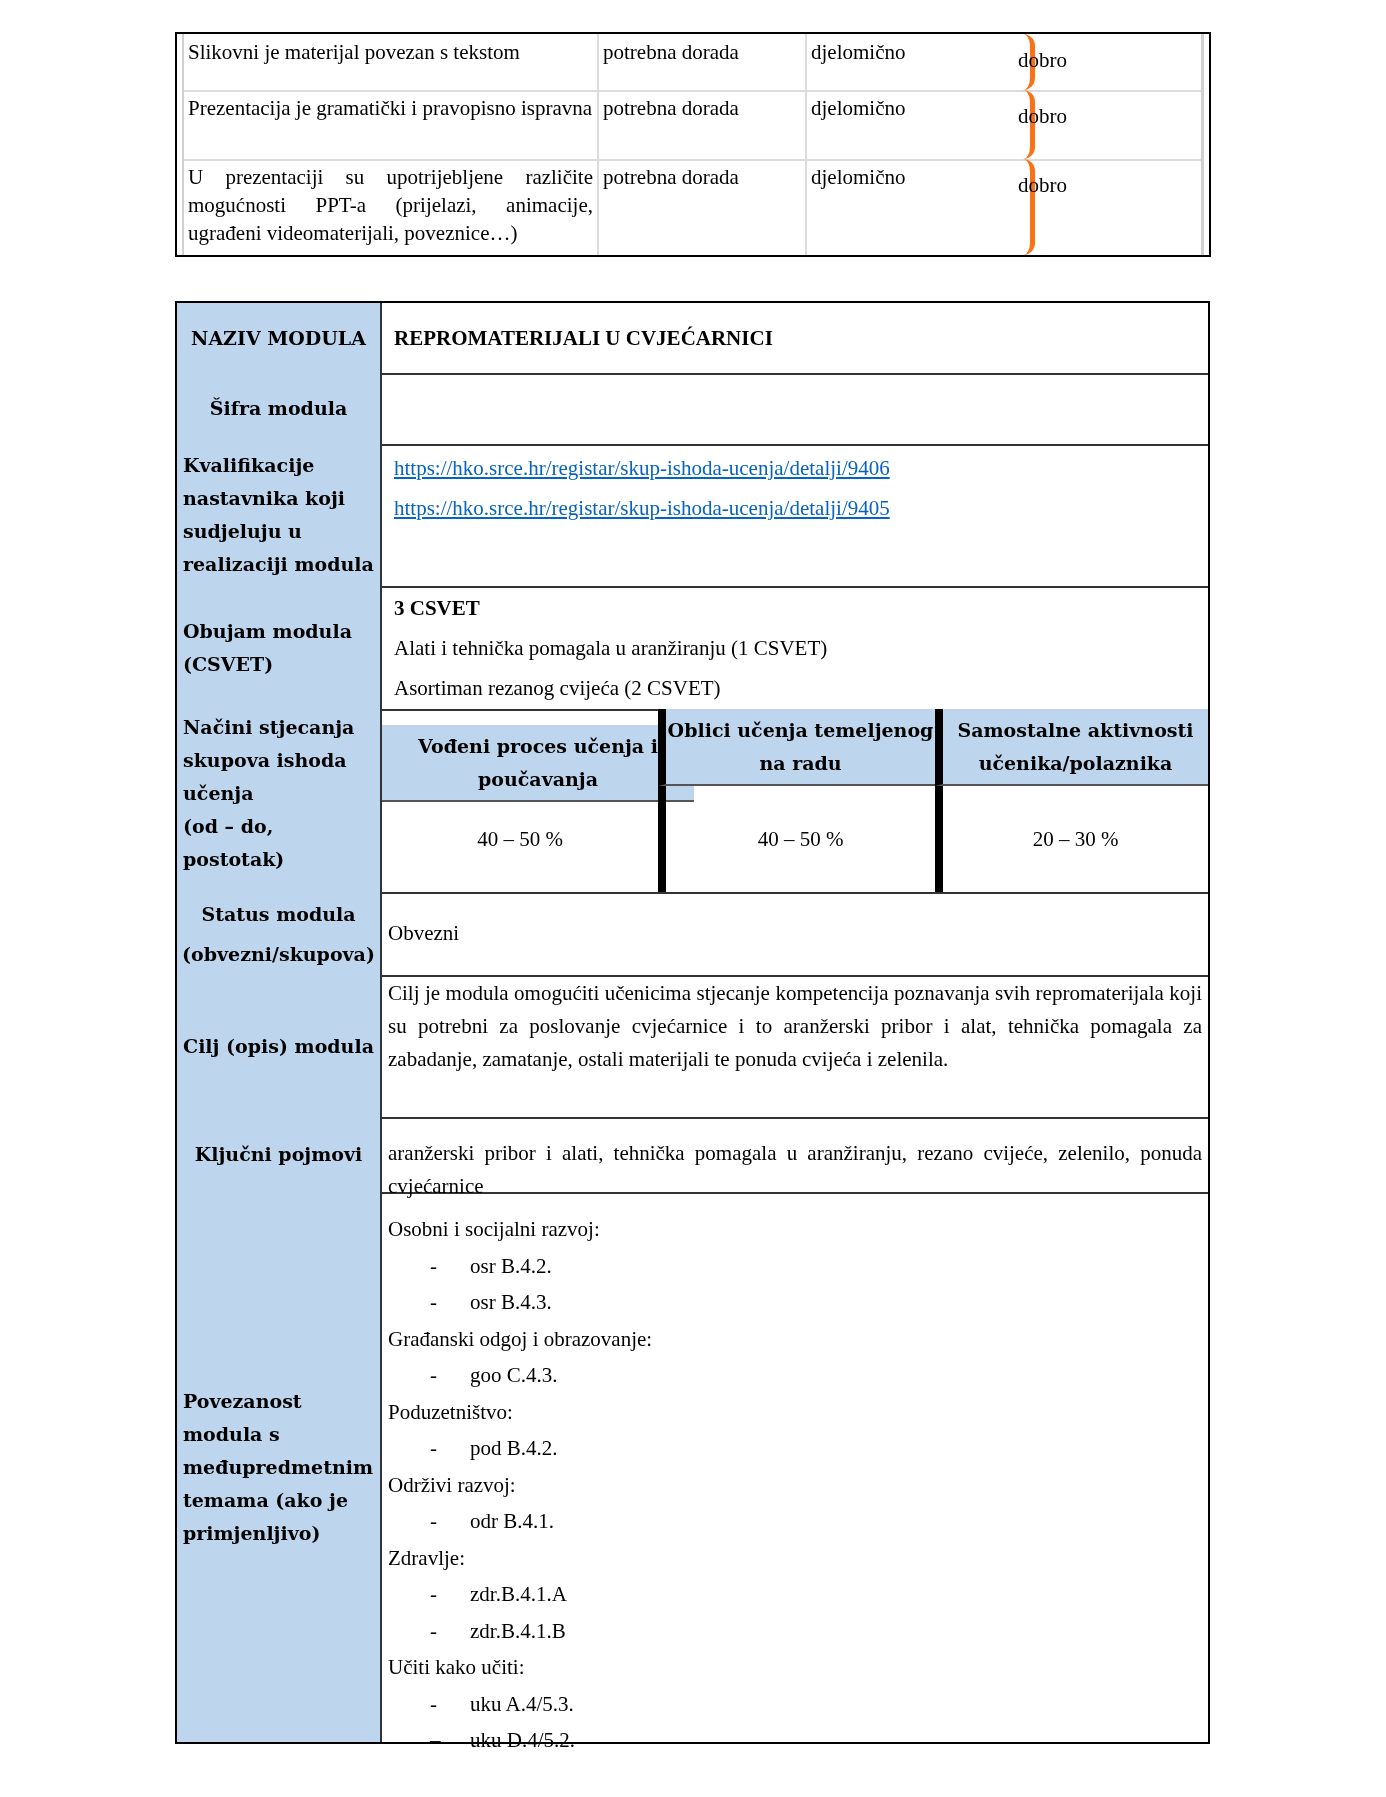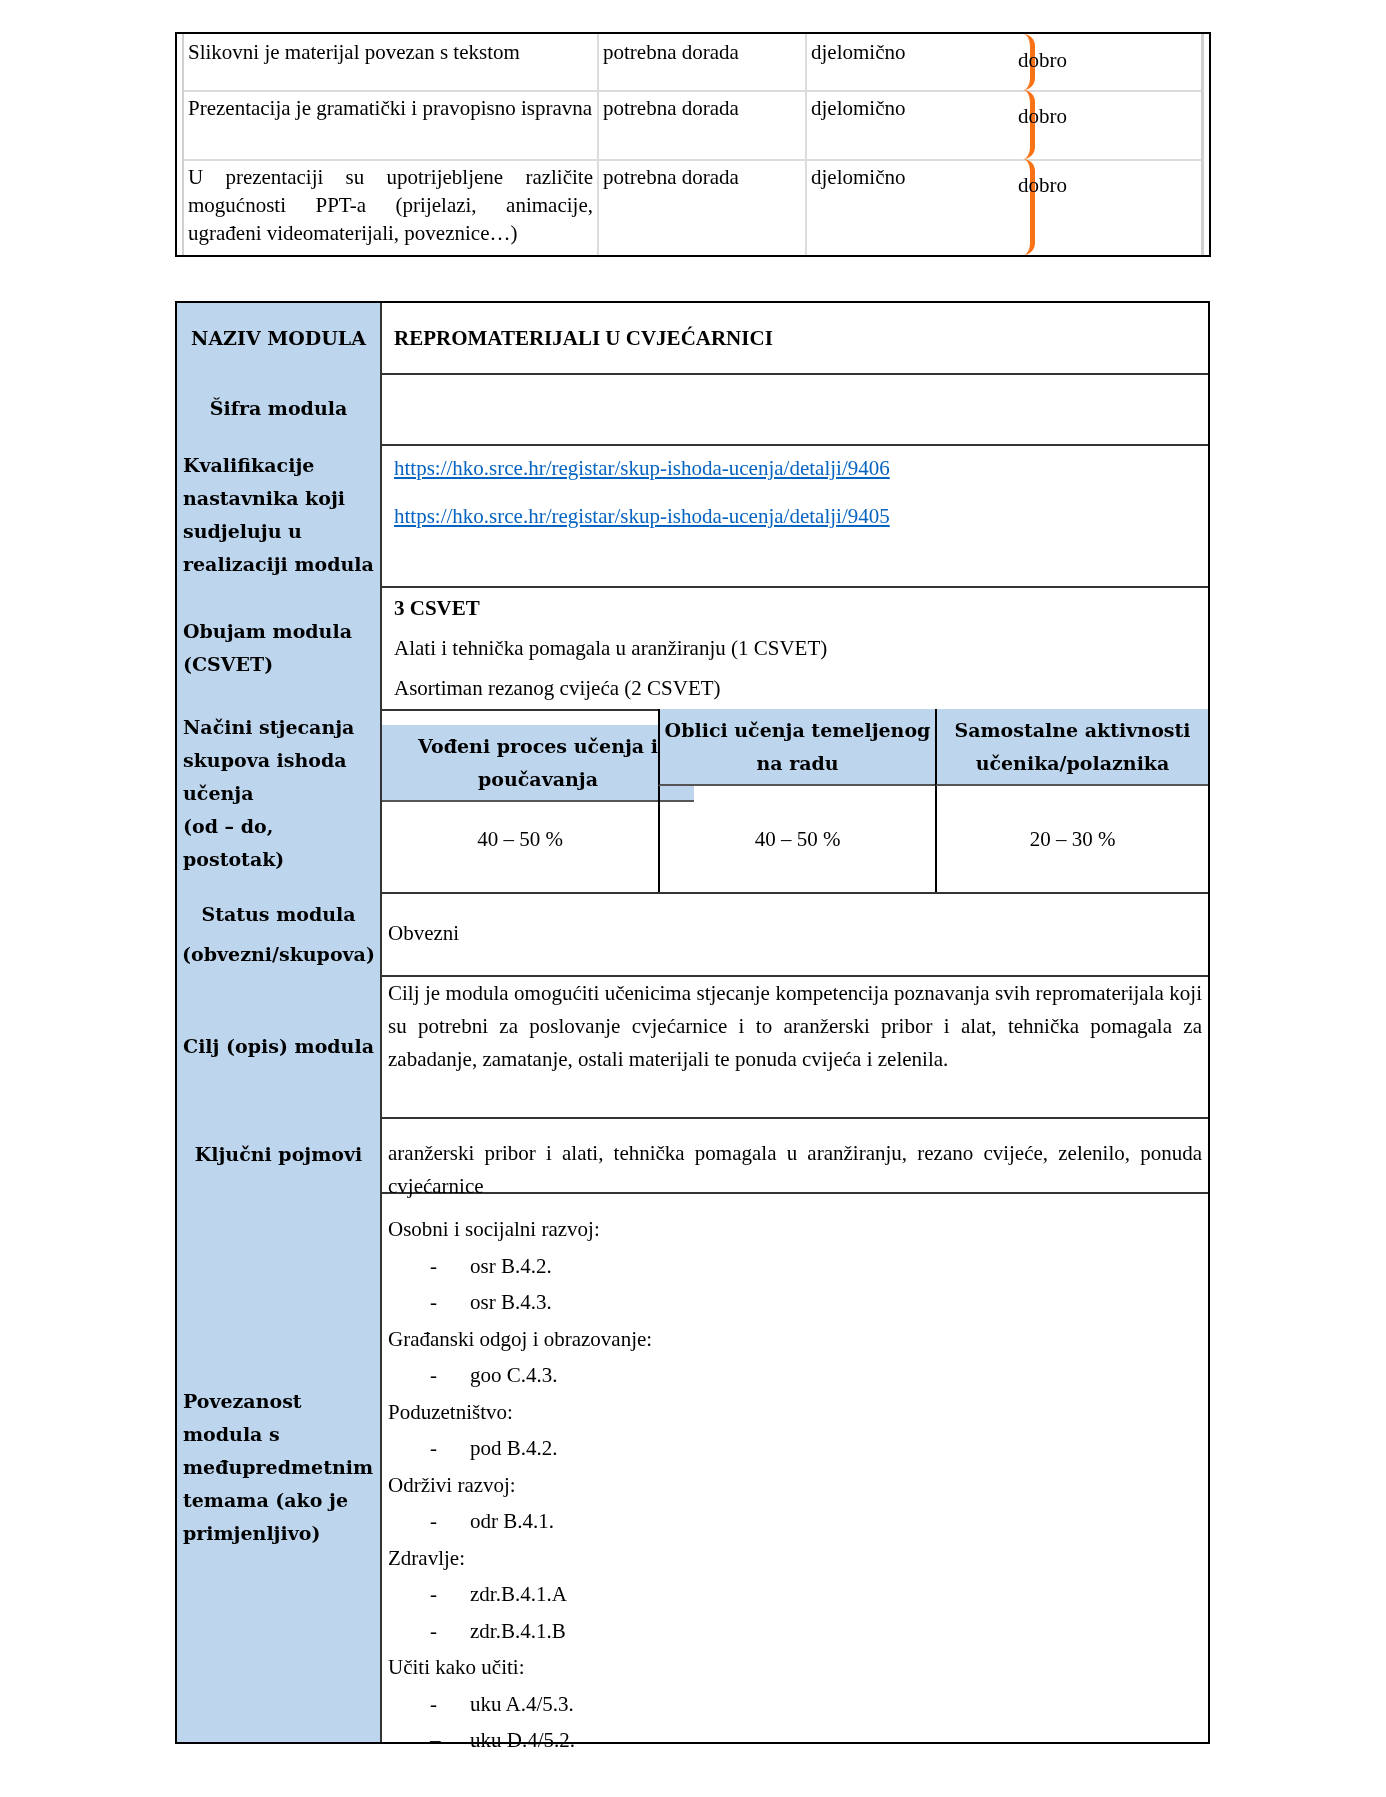--- a/index.html
+++ b/index.html
@@ -32,21 +32,21 @@
          display:flex; flex-direction:column; justify-content:center; }
   .val.top { justify-content:flex-start; padding-top:6px; }
   .bold { font-weight:bold; }
   .link { color:#0563c1; text-decoration:underline; }
   .just { text-align:justify; text-align-last:left; }
 
   .sub { position:absolute; box-sizing:border-box; text-align:center; display:flex; flex-direction:column; justify-content:center; }
   .sub.hdr { background:#bdd6ee; font-family:"DejaVu Serif", serif; font-weight:bold; font-size:19px; line-height:33px;
              border-bottom:2px solid #555; }
   .sub.pct { font-family:"Liberation Serif", serif; font-size:21px; }
-  .sub.bl { border-left:2px solid #000000; }
+  .sub.bl { border-left:8px solid #000000; }
 
   .theme { font-family:"Liberation Serif", serif; font-size:21px; line-height:36.5px; padding-left:6px; }
   .theme .item { position:relative; padding-left:82px; }
   .theme .item .dash { position:absolute; left:42px; }
 </style>
 </head>
 <body>
 
 <div id="t1" class="abs">
   <div class="inner">
@@ -88,21 +88,21 @@
       </div>
     <div class="val">
         <span></span>
       </div>
   </div>
 
   <div class="r" style="top:141px;height:142px;">
     <div class="lbl">
         <span>Kvalifikacije nastavnika koji sudjeluju u realizaciji modula</span>
       </div>
-    <div class="val top" style="padding-top:4px;line-height:40px;gap:8px;">
+    <div class="val top" style="padding-top:4px;line-height:40px;">
       <div><span class="link">https://hko.srce.hr/registar/skup-ishoda-ucenja/detalji/9406</span></div>
       <div><span class="link">https://hko.srce.hr/registar/skup-ishoda-ucenja/detalji/9405</span></div>
     </div>
   </div>
 
   <div class="r" style="top:283px;height:123px;">
     <div class="lbl">
         <span>Obujam modula (CSVET)</span>
       </div>
     <div class="val top" style="padding-top:2px;line-height:40px;">

